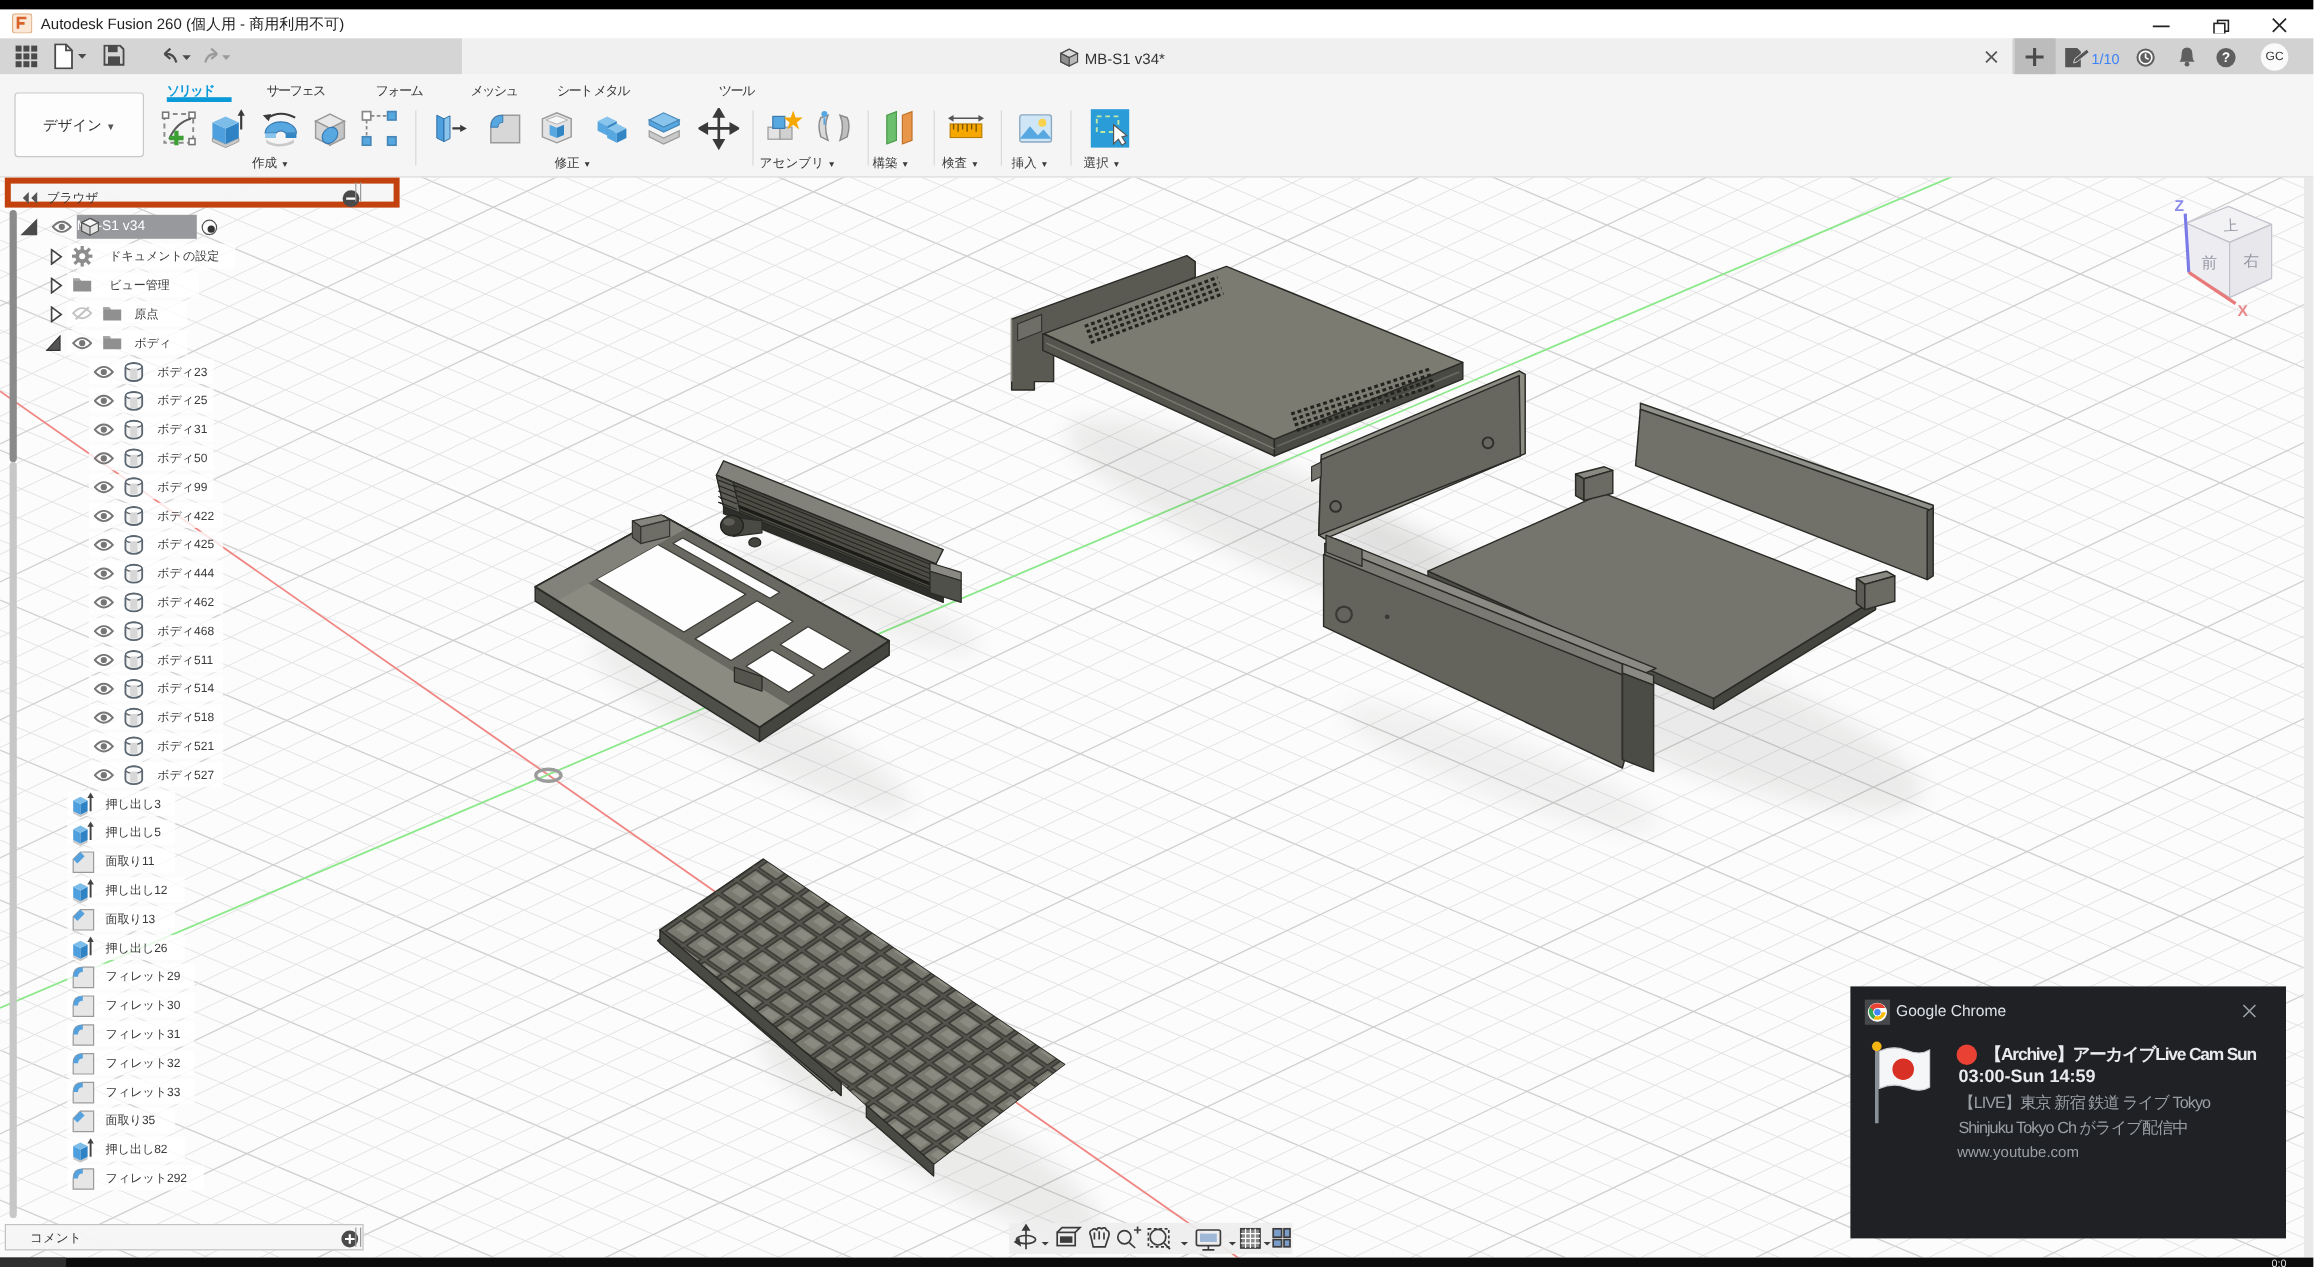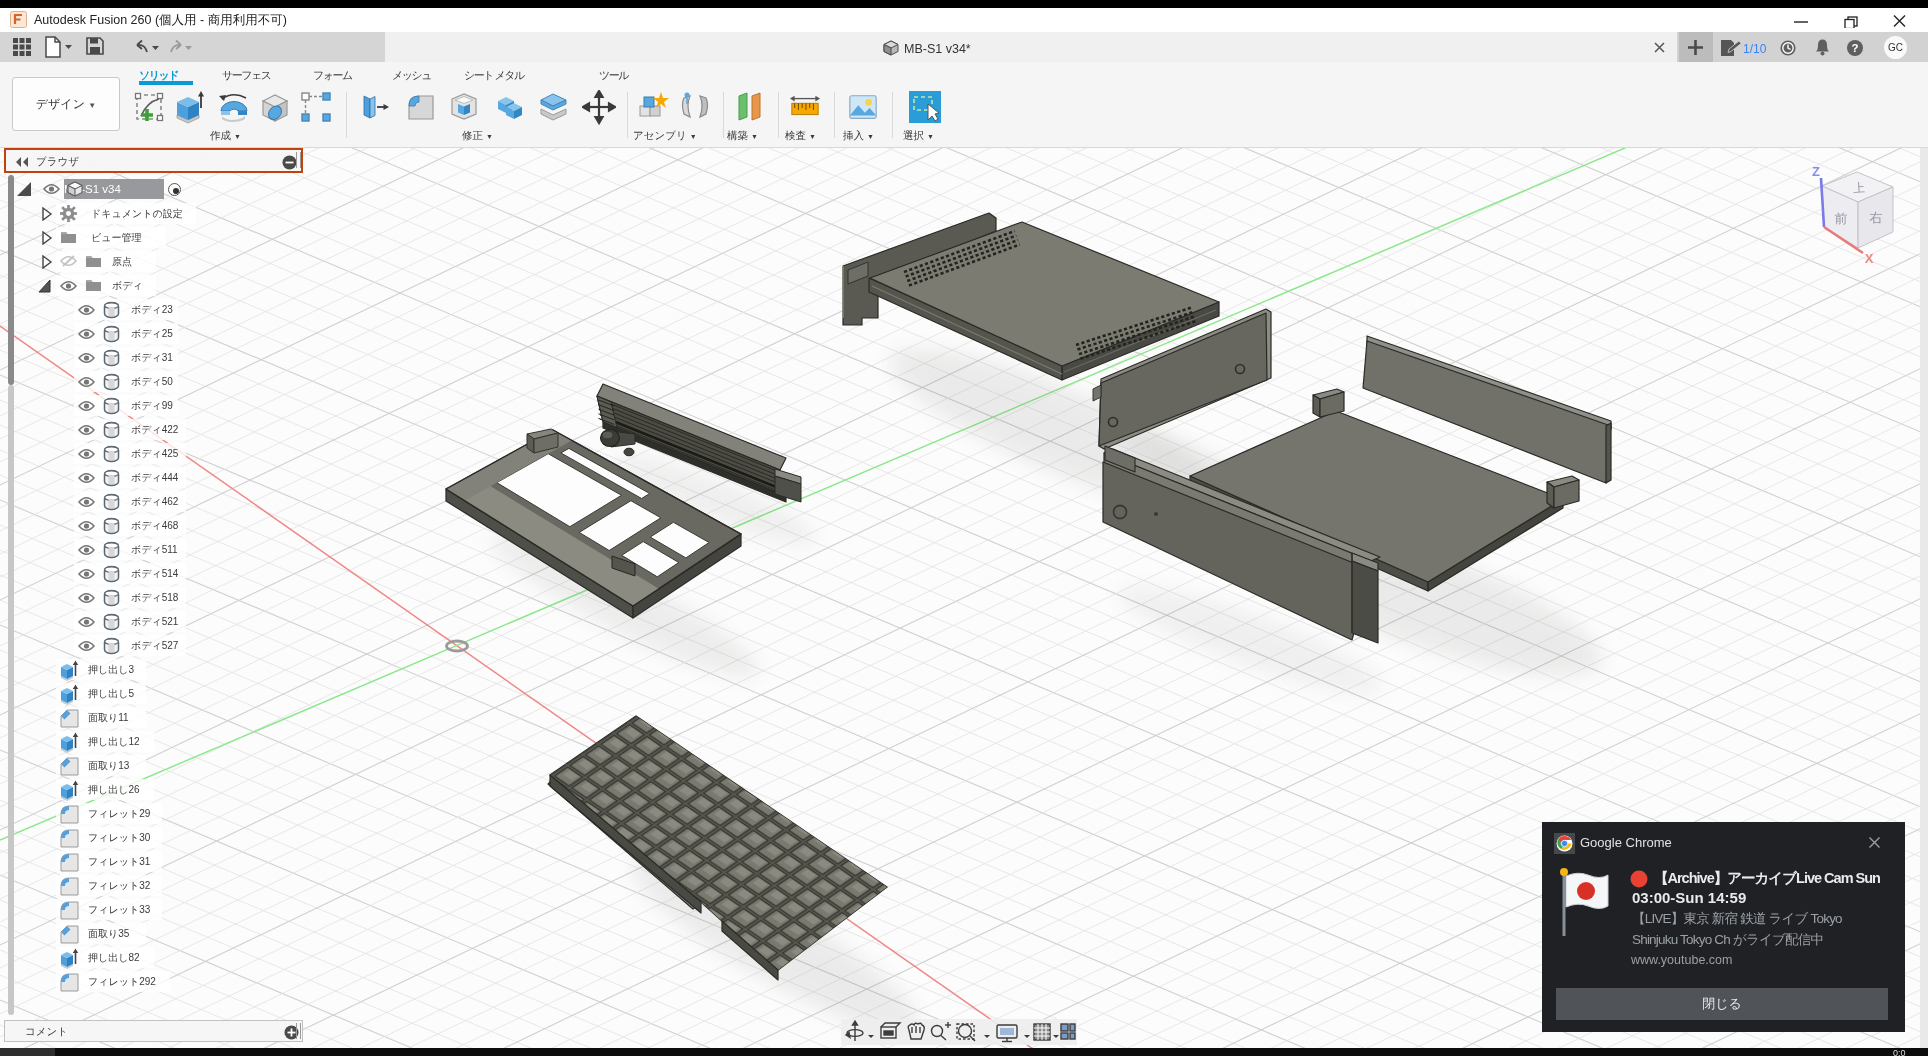--- a/index.html
+++ b/index.html
@@ -512,21 +512,21 @@
 <text x="1841" y="223" font-size="13" fill="#9597a3" text-anchor="middle">前</text>
 <text x="1876" y="222" font-size="13" fill="#9597a3" text-anchor="middle">右</text>
 <line x1="1821.0" y1="178.0" x2="1824.0" y2="227.0" stroke="#7a7ae8" stroke-width="2.6"></line>
 <text x="1816" y="176" font-size="13" fill="#8a8ae8" text-anchor="middle" font-weight="bold">Z</text>
 <line x1="1824.0" y1="227.0" x2="1863.0" y2="253.0" stroke="#e87a7a" stroke-width="2.6"></line>
 <text x="1869" y="263" font-size="13" fill="#e88a8a" text-anchor="middle" font-weight="bold">X</text>
 </svg>
 
 <div class="abs" style="left:1920px;top:148px;width:8px;height:900px;background:#e9e9e9"></div>
 
-<div class="abs" style="left:4px;top:148px;width:299px;height:25px;background:rgba(246,246,246,0.95);border:2px solid #c2410c">
+<div class="abs" style="left:4px;top:148px;width:329px;height:25px;background:rgba(246,246,246,0.95);border:5px solid #c2410c">
   <svg class="abs" style="left:8px;top:6px" width="16" height="12">
       <path d="M7,1 L2,6 L7,11 Z M14,1 L9,6 L14,11 Z" fill="#555"></path>
     </svg>
   <div class="abs" style="left:30px;top:5px;font-size:10.5px;color:#3a3a3a">ブラウザ</div>
   <svg class="abs" style="left:276px;top:5px" width="15" height="15">
       <circle cx="7.5" cy="7.5" r="7" fill="#4a4a4a"></circle>
       <line x1="3.5" y1="7.5" x2="11.5" y2="7.5" stroke="#fff" stroke-width="1.8"></line>
     </svg>
 </div>
 <div class="abs" style="left:296px;top:152px;width:5px;height:16px;border-left:1.5px solid #9a9a9a;border-right:1.5px solid #9a9a9a"></div>
@@ -949,14 +949,13 @@
     <circle cx="28" cy="25" r="9" fill="#d93025"></circle>
   </svg>
   <svg class="abs" style="left:88px;top:48px" width="20" height="20">
       <circle cx="9" cy="9" r="8.5" fill="#e94235"></circle>
     </svg>
   <div class="abs" style="left:112px;top:47px;white-space:nowrap;font-size:14.5px;font-weight:bold;color:#e8eaed;letter-spacing:-1px">【Archive】アーカイブLive Cam Sun</div>
   <div class="abs" style="left:90px;top:67px;font-size:15px;font-weight:bold;color:#e8eaed">03:00-Sun 14:59</div>
   <div class="abs" style="left:90px;top:88px;white-space:nowrap;font-size:13.5px;color:#9aa0a6;letter-spacing:-0.8px">【LIVE】東京 新宿 鉄道 ライブ Tokyo</div>
   <div class="abs" style="left:90px;top:109px;white-space:nowrap;font-size:13.5px;color:#9aa0a6;letter-spacing:-0.8px">Shinjuku Tokyo Ch がライブ配信中</div>
   <div class="abs" style="left:89px;top:131px;font-size:12.5px;color:#9aa0a6">www.youtube.com</div>
-  <div class="abs" style="left:14px;top:166px;width:332px;height:32px;background:#505357;color:#e8eaed;font-size:13px;text-align:center;line-height:32px">閉じる</div>
 </div>
 
 </body></html>

